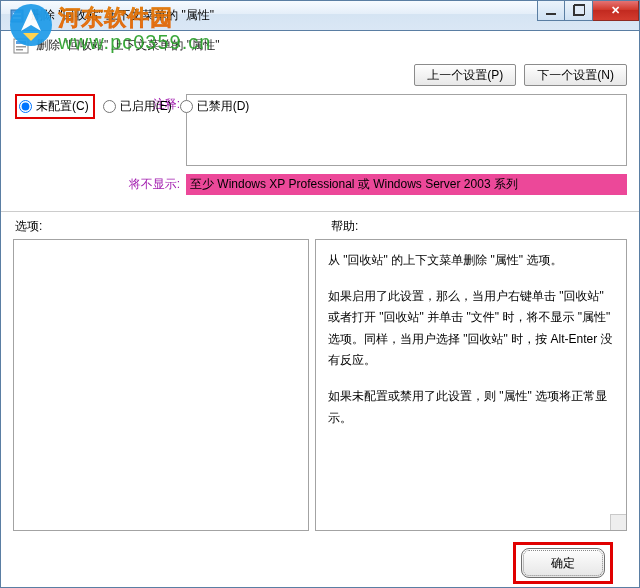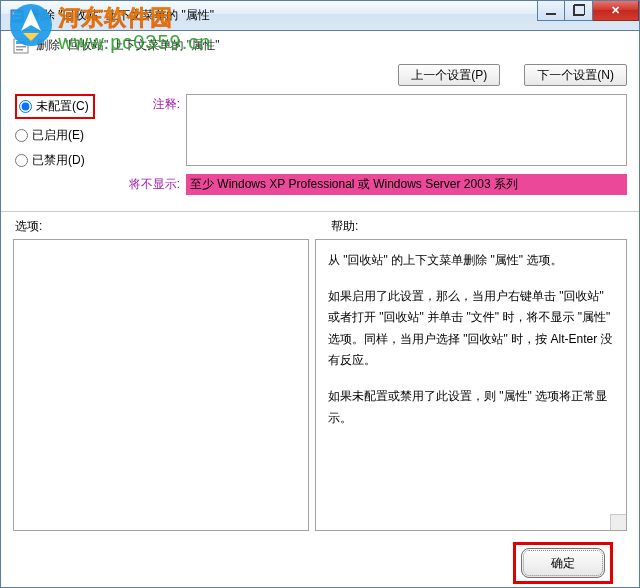--- a/index.html
+++ b/index.html
@@ -16,24 +16,24 @@
   .win-btn.close { width:46px; background:linear-gradient(to bottom,#e57373,#d33b2e 45%,#c1291f 46%,#d33b2e); color:#fff; border-color:#8f2a22; border-top-right-radius:0; }
   .win-btn.minimize::before { content:""; width:10px; height:2px; background:#333; position:absolute; bottom:5px; }
   .win-btn.maximize::before { content:""; width:9px; height:8px; border:1px solid #333; border-top:2px solid #333; position:absolute; }
   .win-btn.maximize::after { content:""; width:9px; height:8px; border:1px solid #333; border-top:2px solid #333; position:absolute; top:3px; left:9px; background:#dfeaf6; }
   .win-btn.close::before { content:"✕"; font-size:11px; font-weight:bold; }
 
   .subtitle-row { padding:6px 12px 4px; color:#222; }
   .icon-small { width:16px; height:16px; display:inline-block; vertical-align:middle; margin-right:4px; }
 
   .top-area { padding:6px 12px 8px; border-bottom:1px solid #ccc; position:relative; }
-  .nav-buttons { display:flex; gap:24px; justify-content:flex-end; margin-bottom:8px; }
+  .nav-buttons { display:flex; gap:8px; justify-content:flex-end; margin-bottom:8px; }
   .btn { height:22px; padding:0 12px; background:linear-gradient(to bottom,#fefefe,#e8e8e8); border:1px solid #8b8b8b; border-radius:2px; font-size:12px; cursor:pointer; }
 
-  .radio-group { display:flex; flex-direction:column; gap:8px; position:absolute; left:14px; top:36px; }
+  .radio-group { display:flex; flex-direction:row; gap:8px; position:absolute; left:14px; top:36px; }
   .radio-item { display:flex; align-items:center; gap:4px; }
   .radio-item input { margin:0; }
   .highlight-red { border:2px solid #e00000; padding:2px 4px 2px 2px; }
 
   .right-fields { margin-left:112px; margin-top:0; }
   .field-row { display:flex; align-items:flex-start; margin-bottom:8px; }
   .field-label { width:55px; text-align:right; margin-right:6px; color:#a21caf; padding-top:2px; }
   .remark-box { flex:1; height:72px; border:1px solid #a3a3a3; background:#fff; resize:none; font-family:inherit; font-size:12px; padding:2px; }
   .platform-box { flex:1; padding:2px 4px; background:#ec4899; border:none; }
 

